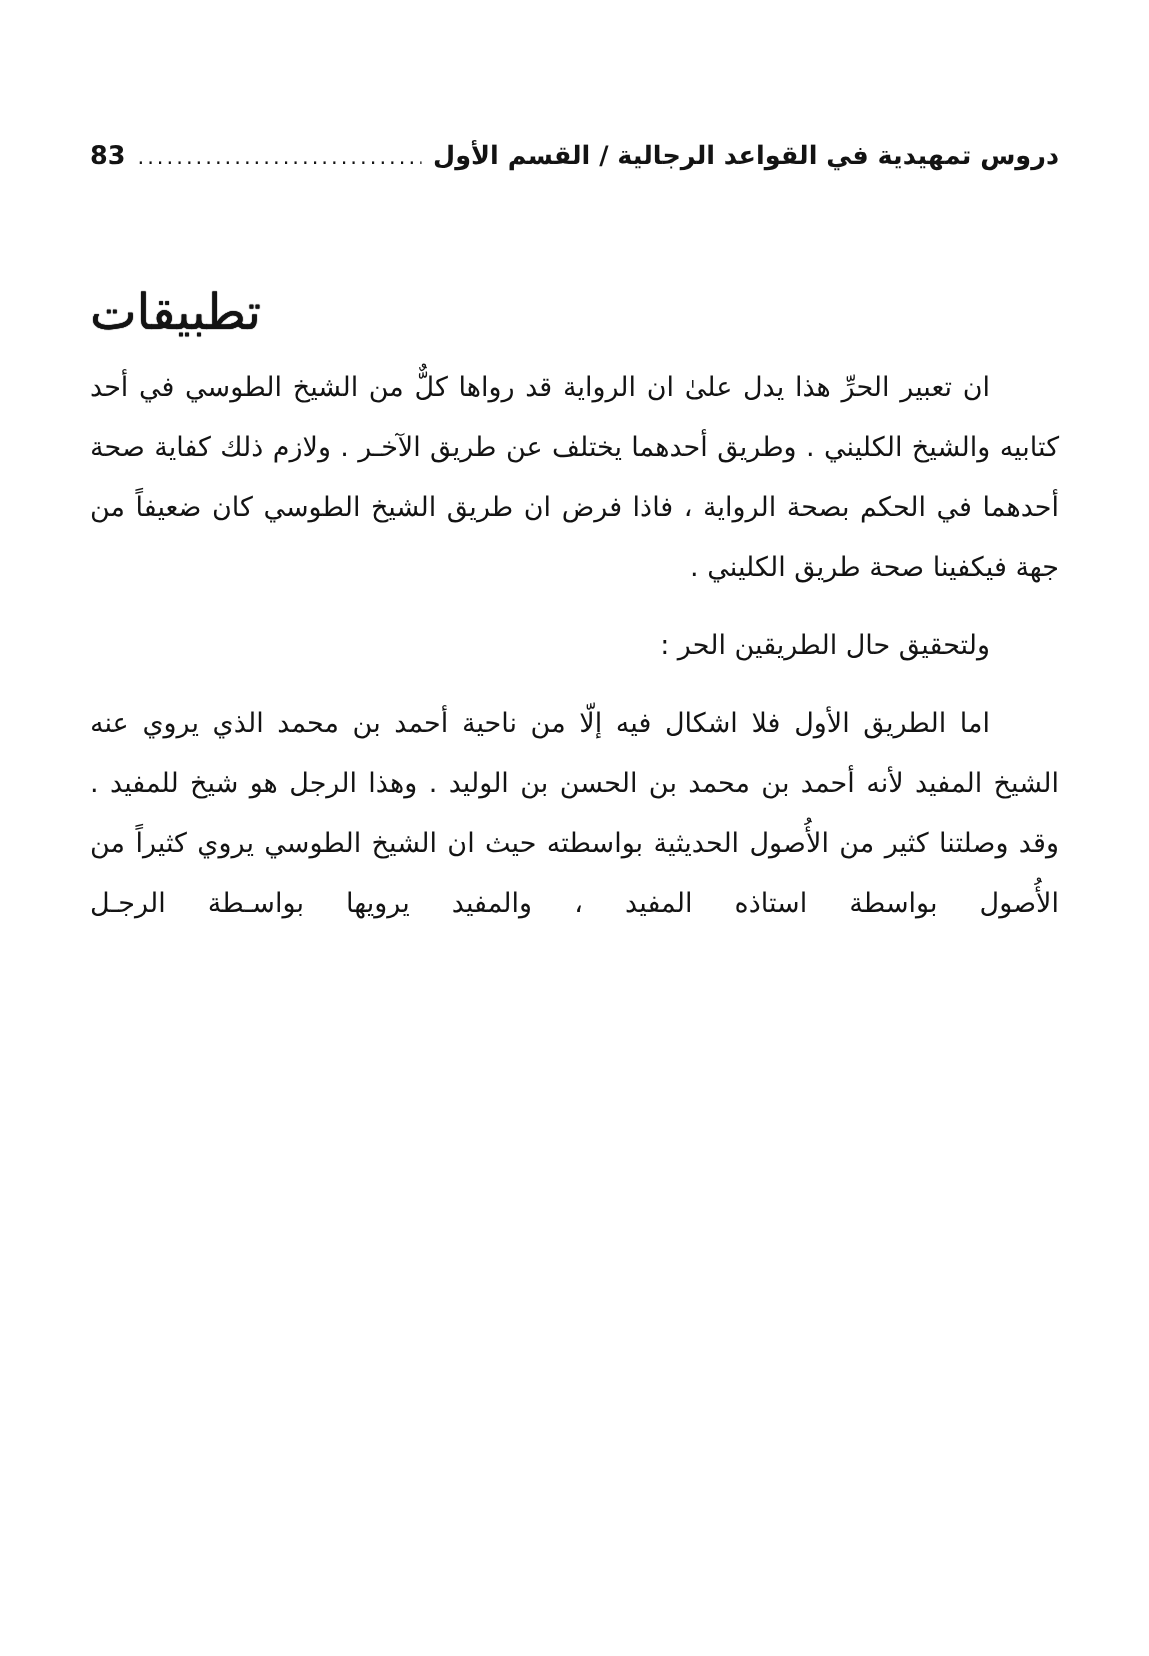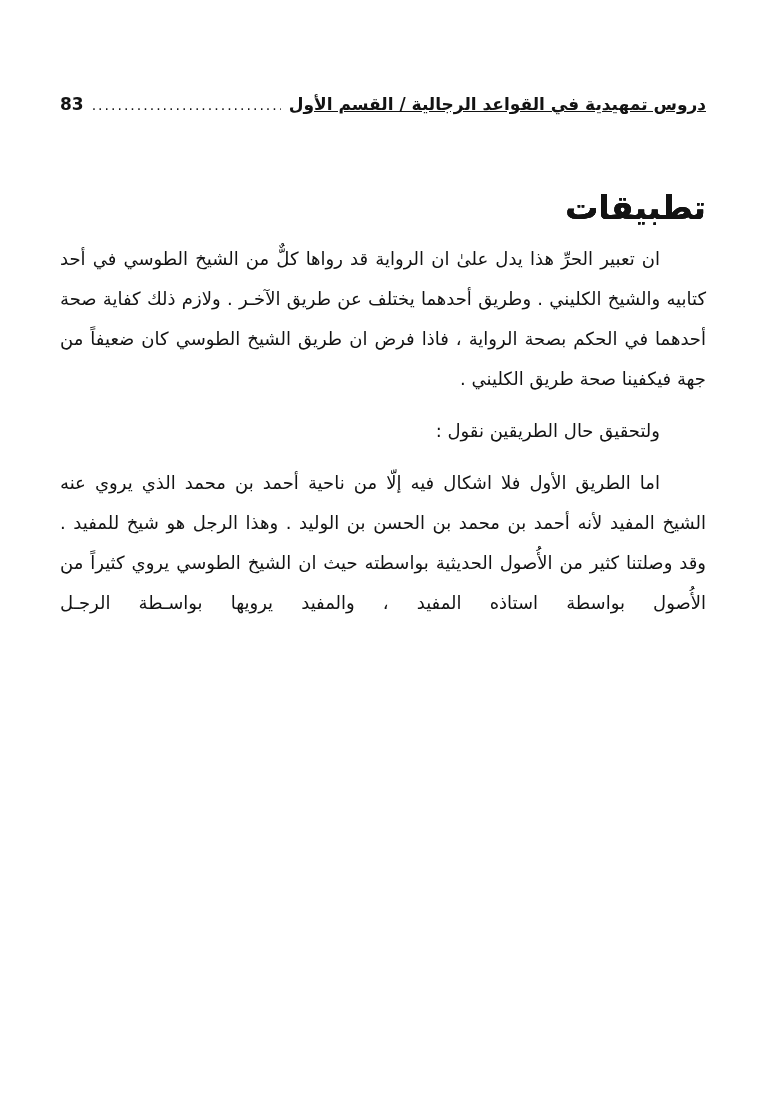--- a/index.html
+++ b/index.html
@@ -22,40 +22,40 @@
     padding: 94px 60px 0 60px;
   }
   .running-head {
     display: flex;
     align-items: baseline;
     gap: 8px;
     font-weight: bold;
     font-size: 17px;
     white-space: nowrap;
   }
-  .head-title { flex: 0 0 auto; text-decoration: underline; }
+  .head-title { flex: 0 0 auto; }
   .dot-leader {
     flex: 1 1 auto;
     overflow: hidden;
     white-space: nowrap;
     font-weight: normal;
     font-size: 14px;
     letter-spacing: 2px;
     direction: ltr;
     text-align: left;
   }
   .page-num {
     flex: 0 0 auto;
     font-size: 17px;
   }
   .chapter-title {
     margin: 74px 0 0 0;
-    text-align: right;
+    text-align: left;
     font-size: 33px;
-    font-weight: bold;
+    font-weight: normal;
     letter-spacing: 0.5px;
     text-shadow: 0 0 0.6px #131313, 0 0 0.6px #131313;
   }
   .sub-title {
     margin: 40px 0 0 0;
     font-size: 21px;
     font-weight: bold;
     text-shadow: 0 0 0.4px #131313;
   }
   .body-text {
@@ -82,17 +82,17 @@
     <span class="head-title">دروس تمهيدية في القواعد الرجالية / القسم الأول</span>
     <span class="dot-leader">..........................................................................</span>
     <span class="page-num">83</span>
   </header>
 
   <h1 class="chapter-title">تطبيقات</h1>
 
 
   <div class="body-text">
     <p>ان تعبير الحرِّ هذا يدل علىٰ ان الرواية قد رواها كلٌّ من الشيخ الطوسي في أحد كتابيه والشيخ الكليني . وطريق أحدهما يختلف عن طريق الآخـر . ولازم ذلك كفاية صحة أحدهما في الحكم بصحة الرواية ، فاذا فرض ان طريق الشيخ الطوسي كان ضعيفاً من جهة فيكفينا صحة طريق الكليني .</p>
-    <p>ولتحقيق حال الطريقين نقول :</p>
+    <p>ولتحقيق حال الطريقين الحر :</p>
     <p class="continues">اما الطريق الأول فلا اشكال فيه إلّا من ناحية أحمد بن محمد الذي يروي عنه الشيخ المفيد لأنه أحمد بن محمد بن الحسن بن الوليد . وهذا الرجل هو شيخ للمفيد . وقد وصلتنا كثير من الأُصول الحديثية بواسطته حيث ان الشيخ الطوسي يروي كثيراً من الأُصول بواسطة استاذه المفيد ، والمفيد يرويها بواسـطة الرجـل</p>
   </div>
 
 </div>
 
 </body></html>

